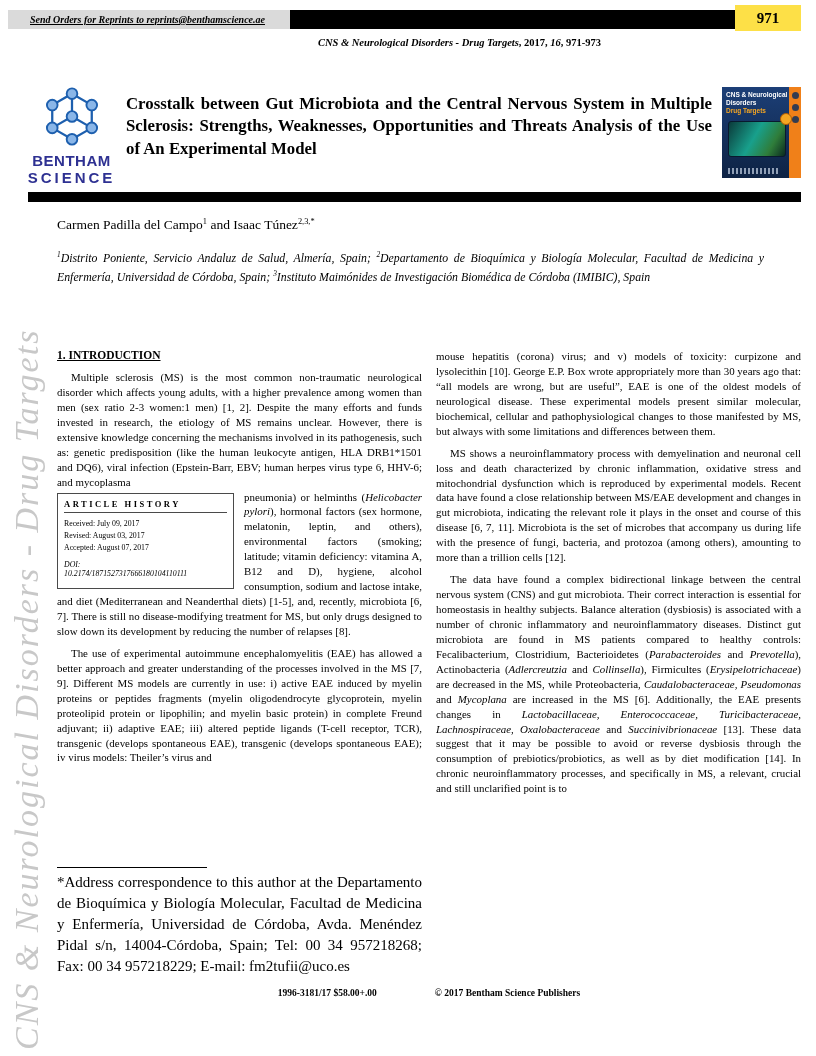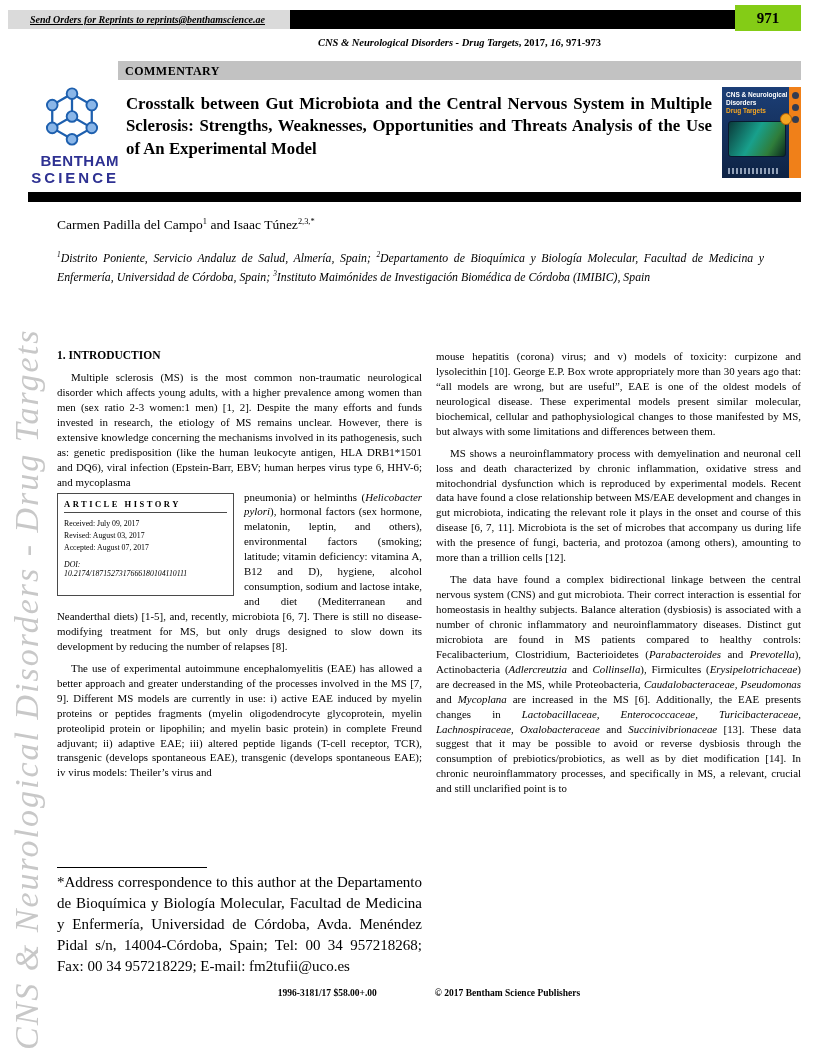--- a/index.html
+++ b/index.html
@@ -5,30 +5,30 @@
   * { box-sizing: border-box; margin: 0; padding: 0; }
   html, body { background: #ffffff; }
   body { font-family: "Liberation Serif", "DejaVu Serif", serif; color: #000; }
   .page { position: relative; width: 816px; height: 1056px; background: #fff; overflow: hidden; margin: 0 auto; }
 
   
   .top-black { position: absolute; left: 8px; top: 10px; width: 727px; height: 19px; background: #000; }
   .reprint-bar { position: absolute; left: 8px; top: 10px; width: 282px; height: 19px; background: #dadada;
                  font-size: 10px; font-weight: bold; font-style: italic; text-decoration: underline;
                  line-height: 19px; padding-left: 22px; z-index: 2; }
-  .page-num { position: absolute; left: 735px; top: 5px; width: 66px; height: 26px; background: #84cc16;
+  .page-num { position: absolute; left: 735px; top: 5px; width: 66px; height: 26px; background: #fde047;
               font-size: 15px; font-weight: bold; text-align: center; line-height: 26px; z-index: 2; }
 
   .citation { position: absolute; left: 118px; top: 37px; width: 683px; text-align: center; font-size: 10.5px; }
 
   .commentary-bar { position: absolute; left: 118px; top: 61px; width: 683px; height: 19px; background: #c2c2c2; }
   .commentary-bar span { font-size: 12px; font-weight: bold; line-height: 19px; padding-left: 7px; letter-spacing: 0.5px; }
 
   
-  .logo { position: absolute; left: 24px; top: 86px; width: 95px; text-align: right; }
+  .logo { position: absolute; left: 24px; top: 86px; width: 95px; text-align: center; }
   .logo svg { display: block; margin: 0 auto 2px auto; }
   .logo .l1 { font-family: "Liberation Sans", sans-serif; font-weight: bold; font-size: 15px; color: #2e3192; letter-spacing: 0.5px; }
   .logo .l2 { font-family: Liberation Sans, sans-serif; font-weight: bold; font-size: 15px; color: #2e3192; letter-spacing: 3px; }
 
   .title { position: absolute; left: 126px; top: 93px; width: 586px; font-size: 16.8px; font-weight: bold;
            text-align: justify; line-height: 1.33; }
 
   
   .cover { position: absolute; left: 722px; top: 87px; width: 79px; height: 91px;
            background: linear-gradient(#1c3f77, #0e2344); overflow: hidden; }
@@ -50,28 +50,28 @@
   .authors { position: absolute; left: 57px; top: 217px; font-size: 13.5px; }
   .affiliations { position: absolute; left: 57px; top: 249px; width: 707px; font-size: 11.8px; font-style: italic;
                   line-height: 1.62; text-align: justify; }
 
   sup { font-size: 62%; vertical-align: super; line-height: 0; }
 
   
   .columns { position: absolute; left: 57px; top: 349px; width: 744px; display: flex; gap: 14px; }
   .col { width: 365px; min-height: 628px; }
   .col-left { display: flex; flex-direction: column; }
-  .sec-head { font-size: 11.5px; font-weight: bold; margin-bottom: 9px; }
+  .sec-head { font-size: 11.5px; font-weight: bold; margin-bottom: 9px; text-decoration: underline; }
   .para { font-size: 10.9px; line-height: 1.37; text-align: justify; margin-bottom: 7px; }
   .indent { text-indent: 14px; }
   .nogap { margin-bottom: 0; }
 
   .wrapzone { margin-bottom: 7px; }
   .wrapzone::after { content: ""; display: block; clear: both; }
-  .history-box { float: left; width: 177px; border: 1px solid #4a4a4a; padding: 5px 6px 17px 6px;
+  .history-box { float: left; width: 177px; border: 1px solid #4a4a4a; padding: 5px 6px 10px 6px;
                  margin: 3px 10px 4px 0; }
   .hb-title { font-size: 8.5px; font-weight: bold; letter-spacing: 2.5px; border-bottom: 1px solid #4a4a4a;
               padding-bottom: 3px; margin-bottom: 5px; }
   .hb-item { font-size: 7.8px; line-height: 1.55; }
   .hb-doi-label { font-size: 7.8px; font-style: italic; margin-top: 6px; }
   .hb-doi { font-size: 7.8px; font-style: italic; }
 
   .footnote-wrap { margin-top: auto; }
   .footnote-rule { width: 150px; border-top: 1px solid #000; margin-bottom: 4px; }
   .footnote { font-size: 15px; line-height: 1.4; text-align: justify; }
@@ -88,23 +88,20 @@
 <div class="page">
 
   <div class="side-text">CNS &amp; Neurological Disorders - Drug Targets</div>
 
   <div class="top-black"></div>
   <div class="reprint-bar">Send Orders for Reprints to reprints@benthamscience.ae</div>
   <div class="page-num">971</div>
 
   <div class="citation"><b><i>CNS &amp; Neurological Disorders - Drug Targets</i>, 2017, <i>16</i>, 971-973</b></div>
 
-  <div class="commentary-bar">
-    <span>COMMENTARY</span>
-  </div>
 
   <div class="logo">
     <svg width="76" height="64" viewBox="0 0 100 84">
       <g stroke="#1d5fae" stroke-width="3" fill="none">
         <path d="M50 10 L76 25 L76 55 L50 70 L24 55 L24 25 Z"></path>
         <path d="M50 40 L50 10 M50 40 L76 55 M50 40 L24 55"></path>
       </g>
       <g fill="#8ab6e8" stroke="#1d5fae" stroke-width="2.5">
         <circle cx="50" cy="10" r="7"></circle>
         <circle cx="76" cy="25" r="7"></circle>

